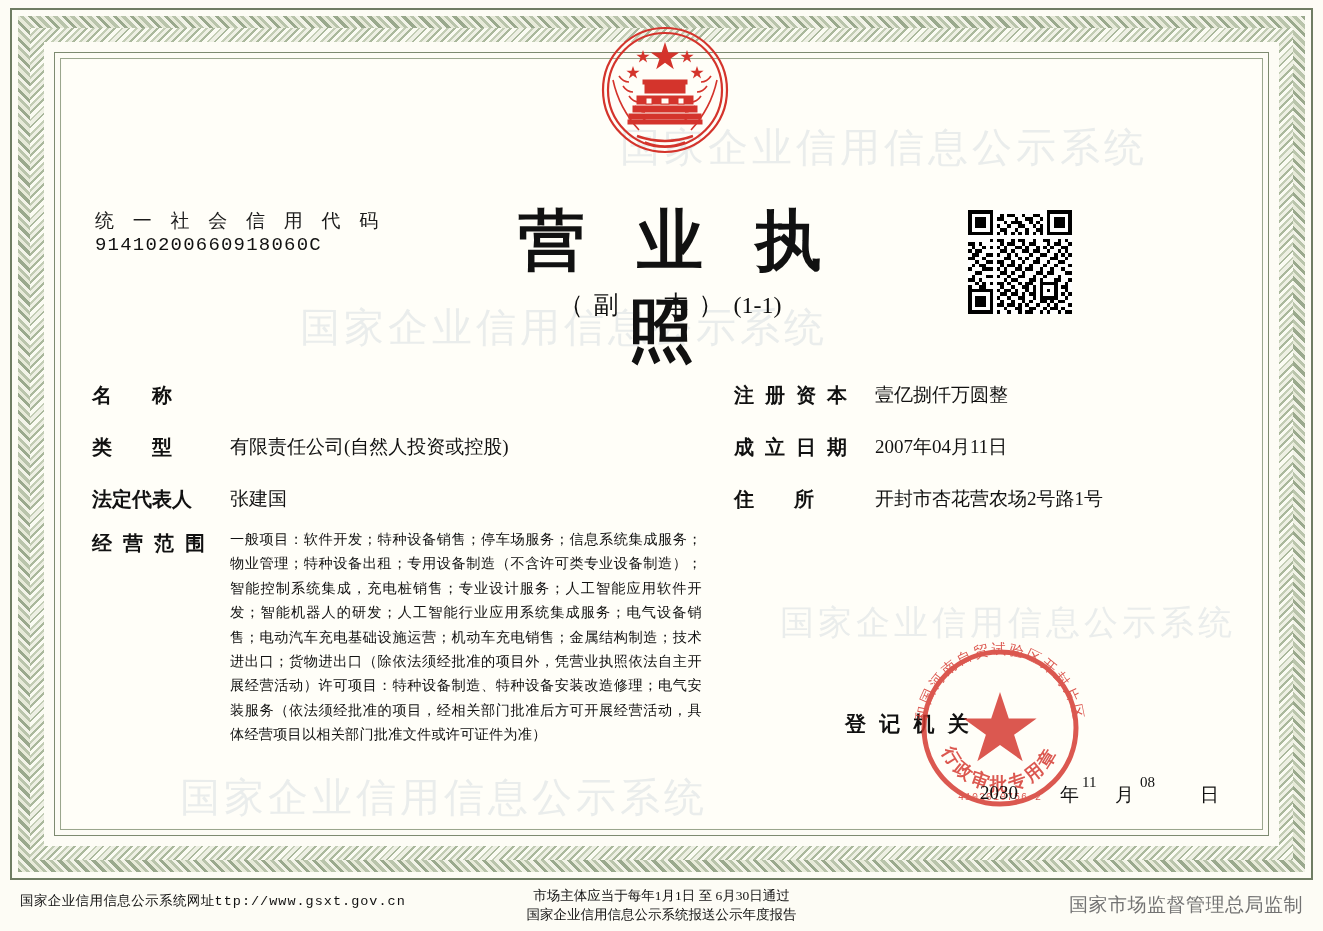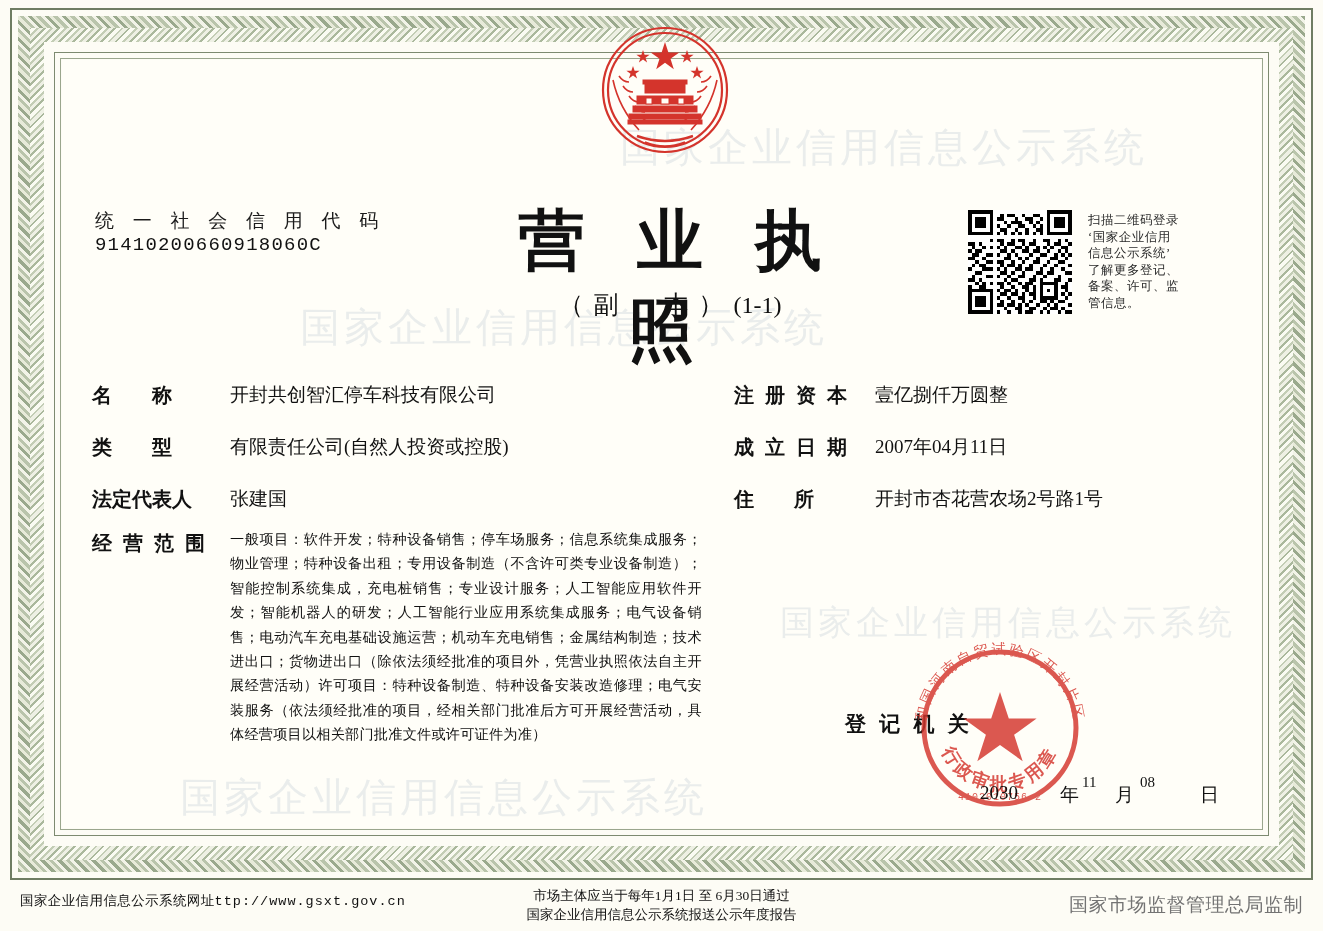--- a/index.html
+++ b/index.html
@@ -539,31 +539,22 @@
           <rect x="14" y="28" width="1" height="1"></rect>
           <rect x="16" y="28" width="2" height="1"></rect>
           <rect x="20" y="28" width="1" height="1"></rect>
           <rect x="22" y="28" width="1" height="1"></rect>
           <rect x="25" y="28" width="1" height="1"></rect>
           <rect x="27" y="28" width="2" height="1"></rect>
       </g>
     </svg>
   </div>
 
-  <div class="qr-note">
-    <div>扫描二维码登录</div>
-    <div>‘国家企业信用</div>
-    <div>信息公示系统’</div>
-    <div>了解更多登记、</div>
-    <div>备案、许可、监</div>
-    <div>管信息。</div>
-  </div>
 
   <div class="field-label" style="left:92px; top:382px;">名　　称</div>
-  <div class="field-value" style="left:230px; top:382px;">开封共创智汇停车科技有限公司</div>
 
   <div class="field-label" style="left:92px; top:434px;">类　　型</div>
   <div class="field-value" style="left:230px; top:434px;">有限责任公司(自然人投资或控股)</div>
 
   <div class="field-label" style="left:92px; top:486px;">法定代表人</div>
   <div class="field-value" style="left:230px; top:486px;">张建国</div>
 
   <div class="field-label lbl-sp2" style="left:92px; top:530px;">经 营 范 围</div>
   <div class="scope-text">一般项目：软件开发；特种设备销售；停车场服务；信息系统集成服务；物业管理；特种设备出租；专用设备制造（不含许可类专业设备制造）；智能控制系统集成，充电桩销售；专业设计服务；人工智能应用软件开发；智能机器人的研发；人工智能行业应用系统集成服务；电气设备销售；电动汽车充电基础设施运营；机动车充电销售；金属结构制造；技术进出口；货物进出口（除依法须经批准的项目外，凭营业执照依法自主开展经营活动）许可项目：特种设备制造、特种设备安装改造修理；电气安装服务（依法须经批准的项目，经相关部门批准后方可开展经营活动，具体经营项目以相关部门批准文件或许可证件为准）</div>
 

